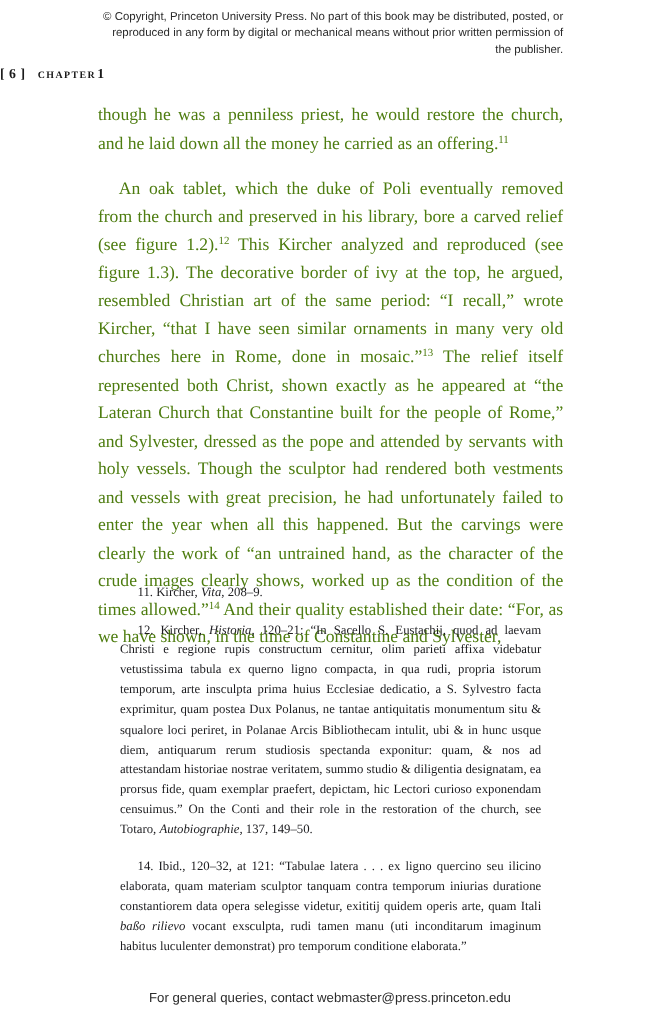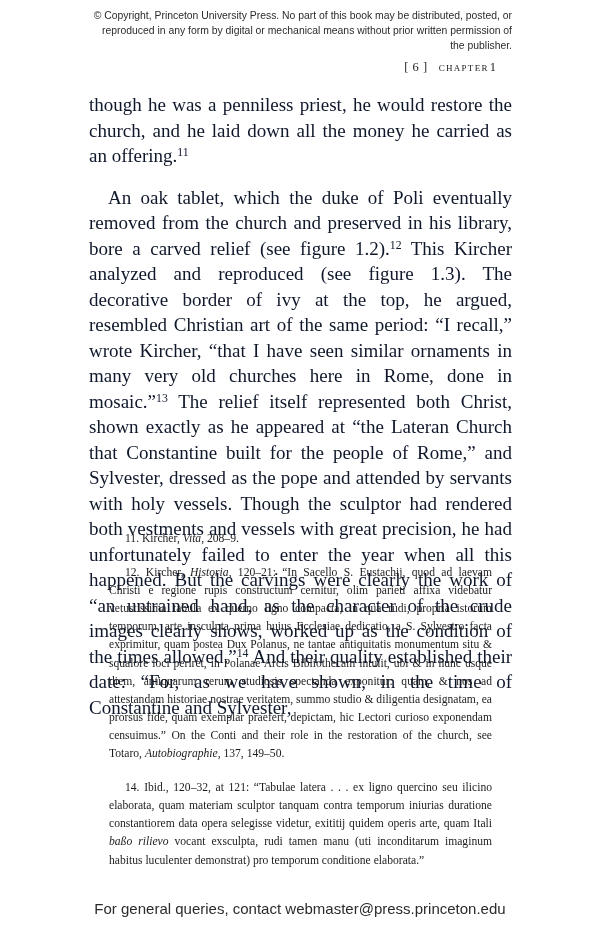--- a/index.html
+++ b/index.html
@@ -28,24 +28,25 @@
     text-align: right;
     color: #2b2b2b;
   }
 
   
   .running-head {
     position: absolute;
     left: 0;
     top: 59px;
     width: 496px;
-    text-align: right;
+    text-align: left;
     font-size: 12.5px;
     color: #1a1a1a;
     white-space: nowrap;
+    font-weight: bold;
   }
   .running-head .folio {
     letter-spacing: 0.5px;
   }
   .running-head .chap-label {
     font-variant: small-caps;
     text-transform: lowercase;
     letter-spacing: 1.3px;
     font-size: 13px;
     margin-left: 11px;
@@ -54,26 +55,26 @@
     font-size: 12.5px;
     margin-left: 1px;
   }
 
   
   .body-block {
     position: absolute;
     left: 89px;
     top: 92px;
     width: 423px;
-    font-size: 19px;
+    font-size: 16px;
     line-height: 25.5px;
     text-align: justify;
     text-justify: inter-word;
     hyphens: manual;
-    color: #0f172a;
+    color: #4d7c0f;
   }
   .body-block p {
     margin: 0;
   }
   .body-block p.indented {
     text-indent: 19px;
     margin-top: 16px;
   }
   sup {
     font-size: 0.62em;
@@ -102,21 +103,21 @@
   }
 
   
   .page-footer {
     position: absolute;
     left: 0;
     top: 900px;
     width: 600px;
     text-align: center;
     font-family: "Liberation Sans", "DejaVu Sans", sans-serif;
-    font-size: 15px;
+    font-size: 12px;
     color: #2b2b2b;
   }
 </style>
 </head>
 <body>
 
 <div class="copyright-notice">© Copyright, Princeton University Press. No part of this book may be distributed, posted, or reproduced in any form by digital or mechanical means without prior written permission of the publisher.</div>
 
 <div class="running-head">
   <span class="folio">[ 6 ]</span><span class="chap-label">Chapter</span><span class="chap-num">1</span>

